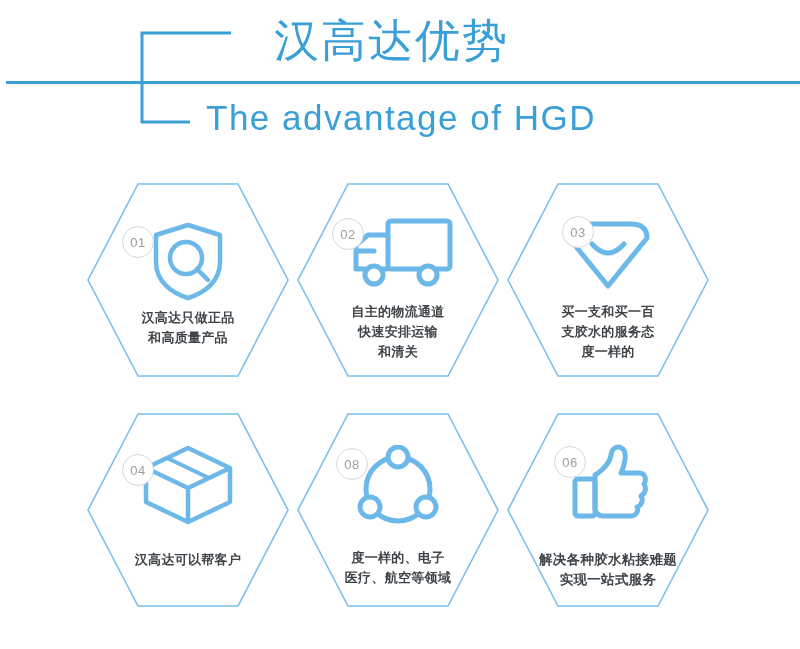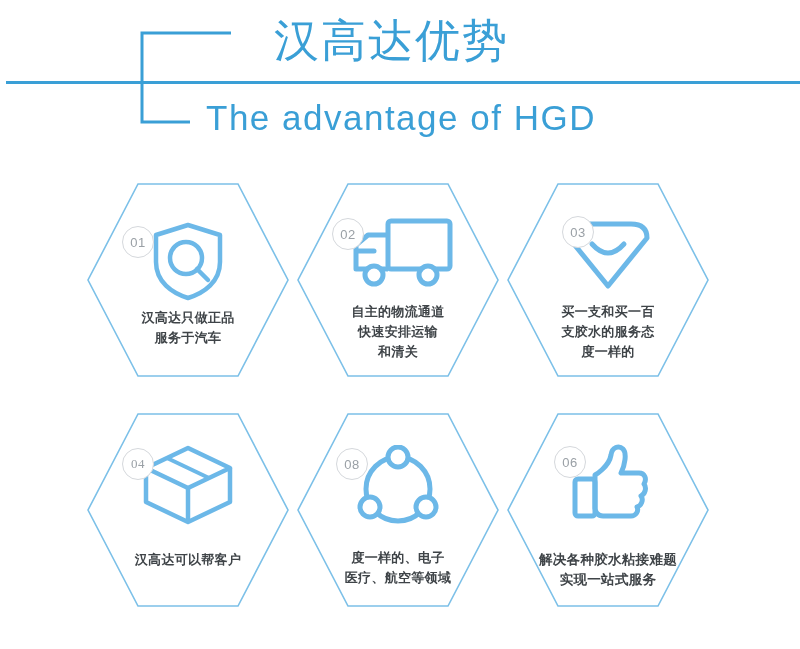--- a/index.html
+++ b/index.html
@@ -56,21 +56,21 @@
   #cell-0{left:78px;top:12px;}
   #cell-1{left:288px;top:12px;}
   #cell-2{left:498px;top:12px;}
   #cell-3{left:78px;top:242px;}
   #cell-4{left:288px;top:242px;}
   #cell-5{left:498px;top:242px;}
 
   #cell-0 .badge{left:38px;top:46px;}
   #cell-1 .badge{left:38px;top:38px;}
   #cell-2 .badge{left:58px;top:36px;text-align:right;}
-  #cell-3 .badge{left:38px;top:38px;font-family:Liberation Serif, serif;}
+  #cell-3 .badge{left:38px;top:44px;}
   #cell-4 .badge{left:42px;top:38px;}
   #cell-5 .badge{left:50px;top:36px;text-align:right;}
 
   #cell-0 .iconbox{top:36px;}
   #cell-1 .iconbox{top:28px;}
   #cell-2 .iconbox{top:30px;}
   #cell-3 .iconbox{top:30px;}
   #cell-4 .iconbox{top:32px;}
   #cell-5 .iconbox{top:28px;}
 
@@ -108,21 +108,21 @@
       <div class="badge">01</div>
       <div class="iconbox">
         <svg width="80" height="82" viewBox="0 0 80 82">
           <path d="M40 5 L72 15 L72 42 C72 62 56 73 40 78 C24 73 8 62 8 42 L8 15 Z" fill="none" stroke="#6cb8e8" stroke-width="4.5" stroke-linejoin="round"></path>
           <circle cx="38" cy="38" r="16" fill="none" stroke="#6cb8e8" stroke-width="4.5"></circle>
           <line x1="49" y1="49" x2="60" y2="60" stroke="#6cb8e8" stroke-width="4.5" stroke-linecap="round"></line>
         </svg>
       </div>
       <div class="caption">
         <div>汉高达只做正品</div>
-        <div>服务于汽车</div>
+        <div>和高质量产品</div>
       </div>
     </div>
 
     <div class="cell" id="cell-1">
       <svg class="hexsvg" viewBox="0 0 208 200">
         <polygon points="54,4 154,4 204,100 154,196 54,196 4,100" fill="none" stroke="#7cc0e8" stroke-width="1.6"></polygon>
       </svg>
       <div class="badge">02</div>
       <div class="iconbox">
         <svg width="116" height="76" viewBox="0 0 116 76">

